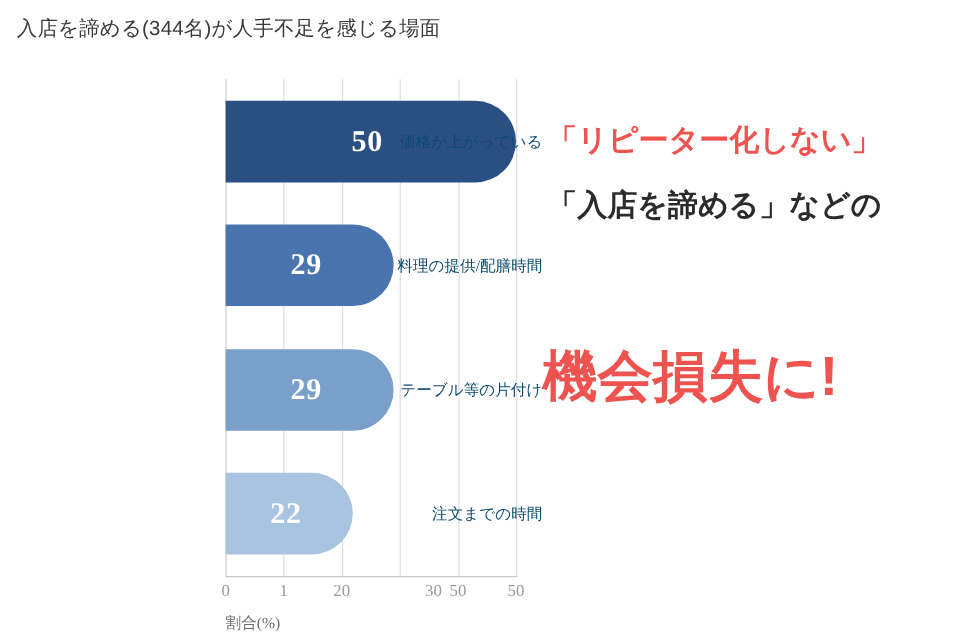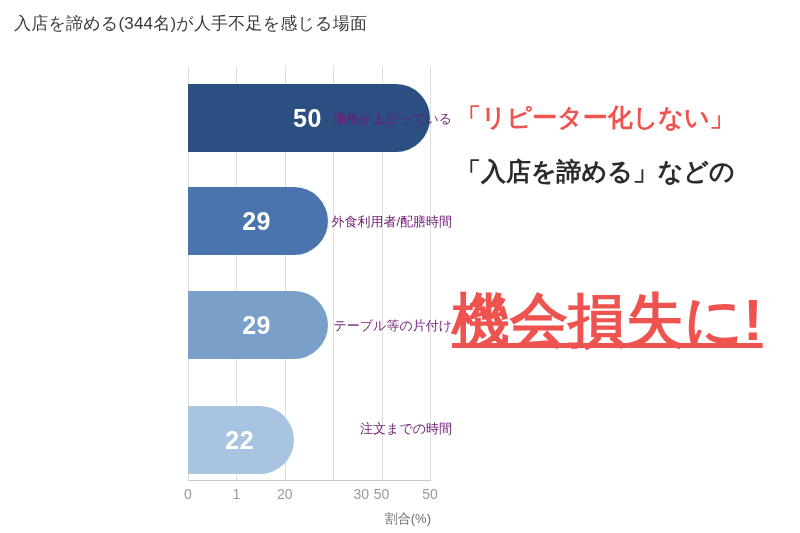--- a/index.html
+++ b/index.html
@@ -32,20 +32,21 @@
     white-space: nowrap;
   }
 
   
   #plot-wrap {
     position: absolute;
     left: 0;
     top: 0;
     width: 460px;
     height: 379px;
+    font-family: Liberation Serif, serif;
   }
   
   #plot-area {
     position: absolute;
     left: 188px;
     top: 66px;
     width: 242px;
     height: 414px;
   }
   .gridline {
@@ -97,21 +98,21 @@
     line-height: 1;
   }
 
   
   .cat-label {
     position: absolute;
     right: 0;
     width: 178px;
     text-align: right;
     font-size: 13px;
-    color: #701a75;
+    color: #0c4a6e;
     line-height: 1;
     transform: translateY(-50%);
     padding-right: 8px;
     box-sizing: border-box;
     white-space: nowrap;
   }
 
   
   .tick-label {
     position: absolute;
@@ -119,21 +120,21 @@
     font-size: 14px;
     color: #9a9a9a;
     transform: translateX(-50%);
     line-height: 1;
   }
   #xlabel {
     position: absolute;
     left: 188px;
     width: 243px;
     top: 512px;
-    text-align: right;
+    text-align: left;
     font-size: 13px;
     color: #6b6b6b;
     line-height: 1;
   }
 
   
   #ann-line1 {
     position: absolute;
     left: 456px;
     top: 103px;
@@ -152,27 +153,26 @@
     font-weight: bold;
     color: #2b2b2b;
     letter-spacing: 0px;
     line-height: 1.15;
     white-space: nowrap;
   }
   #ann-headline {
     position: absolute;
     left: 452px;
     top: 288px;
-    font-size: 58px;
+    font-size: 46px;
     font-weight: bold;
     color: #ef5350;
     letter-spacing: 0px;
     line-height: 1.1;
     white-space: nowrap;
-    text-decoration: underline;
   }
 </style>
 </head>
 <body>
 
 <div id="page">
 
   <div id="chart-title">入店を諦める(344名)が人手不足を感じる場面</div>
 
   <div id="plot-wrap">
@@ -194,29 +194,29 @@
         <div class="bar" style="width: 242px; background: rgb(44, 79, 130);">
           <span class="bar-value" style="left: 105px;">50</span>
         </div>
       </div>
       <div class="cat-label" style="top: 117.75px;">価格が上がっている</div>
       <div class="bar-row" style="left: 188px; top: 187.25px; height: 68px;">
         <div class="bar" style="width: 140.36px; background: rgb(74, 116, 174);">
           <span class="bar-value" style="left: 54.18px;">29</span>
         </div>
       </div>
-      <div class="cat-label" style="top: 221.25px;">外食利用者/配膳時間</div>
+      <div class="cat-label" style="top: 221.25px;">料理の提供/配膳時間</div>
       <div class="bar-row" style="left: 188px; top: 290.75px; height: 68px;">
         <div class="bar" style="width: 140.36px; background: rgb(122, 159, 201);">
           <span class="bar-value" style="left: 54.18px;">29</span>
         </div>
       </div>
       <div class="cat-label" style="top: 324.75px; text-align: right;">テーブル等の片付け</div>
       <div class="bar-row" style="left: 188px; top: 394.25px; height: 68px;">
-        <div class="bar" style="width: 106.48px; background: rgb(168, 196, 224); margin-top: 12px;">
+        <div class="bar" style="width: 106.48px; background: rgb(168, 196, 224);">
           <span class="bar-value" style="left: 37.24px;">22</span>
         </div>
       </div>
       <div class="cat-label" style="top: 428.25px;">注文までの時間</div>
       <div class="tick-label" style="left: 188px;">0</div>
       <div class="tick-label" style="left: 236.4px;">1</div>
       <div class="tick-label" style="left: 284.8px;">20</div>
       <div class="tick-label" style="left: 333.2px; margin-left: 28px;">30</div>
       <div class="tick-label" style="left: 381.6px;">50</div>
       <div class="tick-label" style="left: 430px;">50</div>

